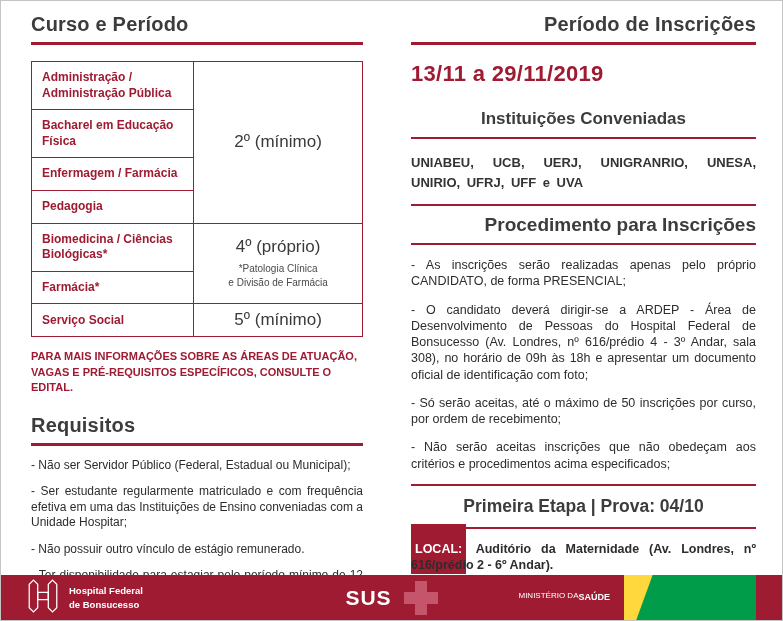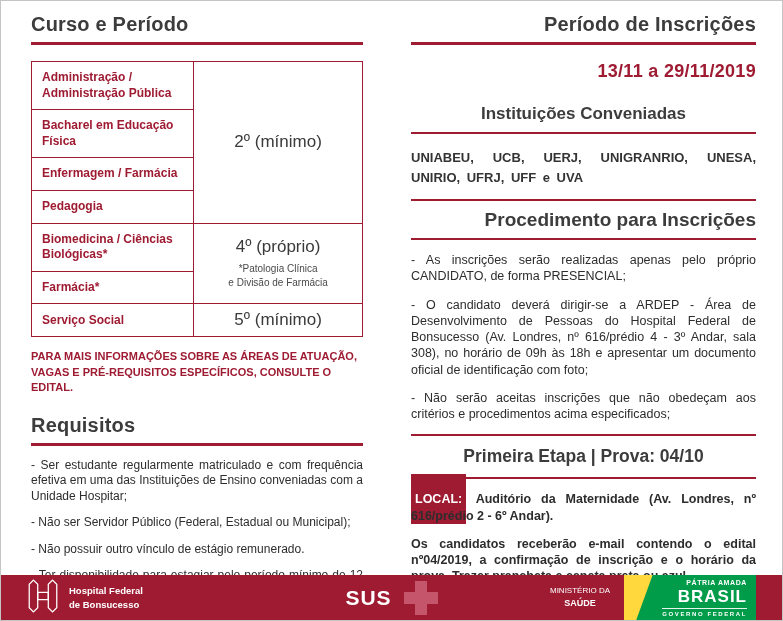--- a/index.html
+++ b/index.html
@@ -27,21 +27,21 @@
   td.course{width:49%;padding:8px 10px;color:var(--accent,#9e1b32);font-weight:bold;font-size:12px;line-height:1.3;}
   td.period{text-align:center;font-size:17px;color:#3a3a3a;padding:6px 8px;}
   .period-note{font-size:10px;color:#4a4a4a;font-weight:normal;margin-top:5px;line-height:1.35;}
   .notice{margin:12px 0 18px;color:var(--accent,#9e1b32);font-weight:bold;font-size:11px;line-height:1.4;}
   .req-rule{margin:6px 0 12px;}
   p.body{font-size:12px;line-height:1.3;text-align:justify;margin-bottom:11px;}
 
   
   .r-title{text-align:right;}
   .r-title-rule{margin:6px 0 16px;}
-  .dates{text-align:right;color:var(--accent,#9e1b32);font-size:18px;font-weight:bold;margin:2px 0 22px;letter-spacing:.3px;}
+  .dates{text-align:left;color:var(--accent,#9e1b32);font-size:22px;font-weight:bold;margin:2px 0 22px;letter-spacing:.3px;}
   h2.center{text-align:center;font-size:17px;margin-bottom:8px;}
   .inst-rule{margin-bottom:14px;}
   .unis{font-weight:bold;font-size:13px;color:#333;text-align:justify;word-spacing:3px;line-height:1.5;margin-bottom:12px;}
   .pre-proc-rule{margin-bottom:8px;}
   h2.proc{text-align:right;font-size:19px;margin-bottom:7px;}
   .proc-rule{margin-bottom:12px;}
   .col-right p.body{font-size:12.5px;margin-bottom:12px;}
   .etapa-top-rule{margin:6px 0 10px;}
   h2.etapa{text-align:center;font-size:17.5px;margin-bottom:10px;}
   .etapa-bottom-rule{margin-bottom:12px;}
@@ -55,21 +55,21 @@
     display:flex;align-items:center;padding:0 26px;color:#fff;
   }
   .f-left{display:flex;align-items:center;gap:10px;flex:1;}
   .f-hospital{display:flex;flex-direction:column;font-size:9.5px;font-weight:bold;line-height:1.4;}
   .f-center{display:flex;align-items:center;gap:12px;}
   .sus{font-size:21px;font-weight:bold;letter-spacing:1px;}
   .cross{width:34px;height:34px;position:relative;display:inline-block;}
   .cross::before{content:"";position:absolute;left:11px;top:0;width:12px;height:34px;background:var(--cross,#c4556a);}
   .cross::after{content:"";position:absolute;top:11px;left:0;width:34px;height:12px;background:var(--cross,#c4556a);}
   .f-right{flex:1;display:flex;align-items:center;justify-content:flex-end;gap:14px;}
-  .f-ministry{display:flex;flex-direction:column;align-items:center;font-size:8px;line-height:1.35;}
+  .f-ministry{display:flex;flex-direction:row;align-items:flex-start;font-size:8px;line-height:1.35;}
   .f-ministry .strong{font-weight:bold;font-size:9px;}
   .br-logo{position:relative;width:132px;height:46px;background:var(--flag_green,#009c49);display:flex;align-items:center;justify-content:flex-end;padding:4px 9px;overflow:hidden;}
   .br-flag{position:absolute;left:-9px;top:-7px;width:28px;height:62px;background:var(--flag_yellow,#ffd83d);transform:rotate(20deg);}
   .br-text{position:relative;display:flex;flex-direction:column;align-items:flex-end;line-height:1;color:#fff;}
   .br-small{font-size:7px;font-weight:bold;letter-spacing:.6px;margin-bottom:2px;}
   .br-big{font-size:17px;font-weight:bold;letter-spacing:1px;}
   .br-tiny{font-size:6px;font-weight:bold;letter-spacing:1.6px;border-top:1px solid rgba(255,255,255,.9);margin-top:3px;padding-top:2px;}
 </style>
 </head>
 <body>
@@ -115,22 +115,22 @@
         <td class="period">5º (mínimo)</td>
       </tr>
     </tbody>
       </table>
 
     <p class="notice">PARA MAIS INFORMAÇÕES SOBRE AS ÁREAS DE ATUAÇÃO, VAGAS E PRÉ-REQUISITOS ESPECÍFICOS, CONSULTE O EDITAL.</p>
 
     <h1>Requisitos</h1>
     <div class="rule thick req-rule"></div>
 
+    <p class="body">- Não ser Servidor Público (Federal, Estadual ou Municipal);</p>
     <p class="body">- Ser estudante regularmente matriculado e com frequência efetiva em uma das Instituições de Ensino conveniadas com a Unidade Hospitar;</p>
-    <p class="body">- Não ser Servidor Público (Federal, Estadual ou Municipal);</p>
     <p class="body">- Não possuir outro vínculo de estágio remunerado.</p>
     <p class="body">- Ter disponibilidade para estagiar pelo período mínimo de 12 meses, ou seja, entre a data de ingresso e a data de formatura deverá haver o intervalo mínimo de 12 meses.</p>
   </div>
 
   <div class="col-right">
     <h1 class="r-title">Período de Inscrições</h1>
     <div class="rule thick r-title-rule"></div>
 
     <div class="dates">13/11 a 29/11/2019</div>
 
@@ -138,20 +138,21 @@
     <div class="rule inst-rule"></div>
 
     <p class="unis">UNIABEU, UCB, UERJ, UNIGRANRIO, UNESA, UNIRIO, UFRJ, UFF e UVA</p>
     <div class="rule pre-proc-rule"></div>
 
     <h2 class="proc">Procedimento para Inscrições</h2>
     <div class="rule proc-rule"></div>
 
     <p class="body">- As inscrições serão realizadas apenas pelo próprio CANDIDATO, de forma PRESENCIAL;</p>
     <p class="body">- O candidato deverá dirigir-se a ARDEP - Área de Desenvolvimento de Pessoas do Hospital Federal de Bonsucesso (Av. Londres, nº 616/prédio 4 - 3º Andar, sala 308), no horário de 09h às 18h e apresentar um documento oficial de identificação com foto;</p>
+    <p class="body">- Só serão aceitas, até o máximo de 50 inscrições por curso, por ordem de recebimento;</p>
     <p class="body">- Não serão aceitas inscrições que não obedeçam aos critérios e procedimentos acima especificados;</p>
 
     <div class="rule etapa-top-rule"></div>
     <h2 class="etapa">Primeira Etapa | Prova: 04/10</h2>
     <div class="rule etapa-bottom-rule"></div>
 
     <p class="body bold"><span class="local-label">LOCAL:</span> <span>Auditório da Maternidade (Av. Londres, nº 616/prédio 2 - 6º Andar).</span></p>
 
     <p class="body bold">Os candidatos receberão e-mail contendo o edital nº04/2019, a confirmação de inscrição e o horário da prova. Trazer prancheta e caneta preta ou azul.</p>
 
@@ -180,20 +181,15 @@
     <span class="cross"></span>
   </div>
 
   <div class="f-right">
     <div class="f-ministry">
       <span>MINISTÉRIO DA</span>
       <span class="strong">SAÚDE</span>
     </div>
     <div class="br-logo">
       <div class="br-flag"></div>
-      <div class="br-text">
-        <span class="br-small">PÁTRIA AMADA</span>
-        <span class="br-big">BRASIL</span>
-        <span class="br-tiny">GOVERNO FEDERAL</span>
-      </div>
     </div>
   </div>
 </footer>
 
 </body></html>

